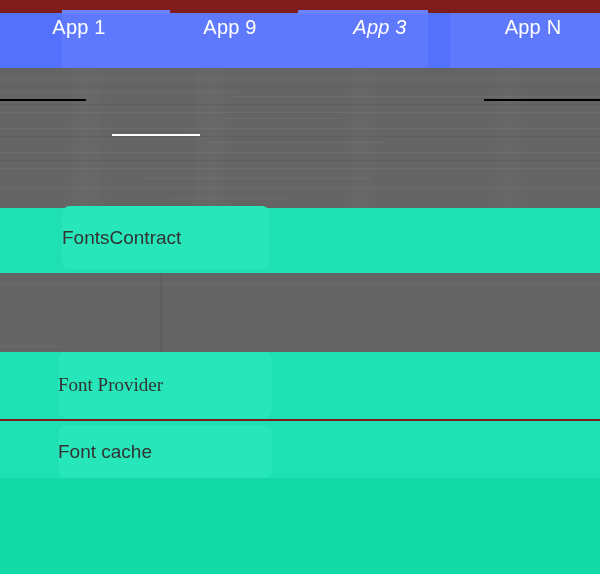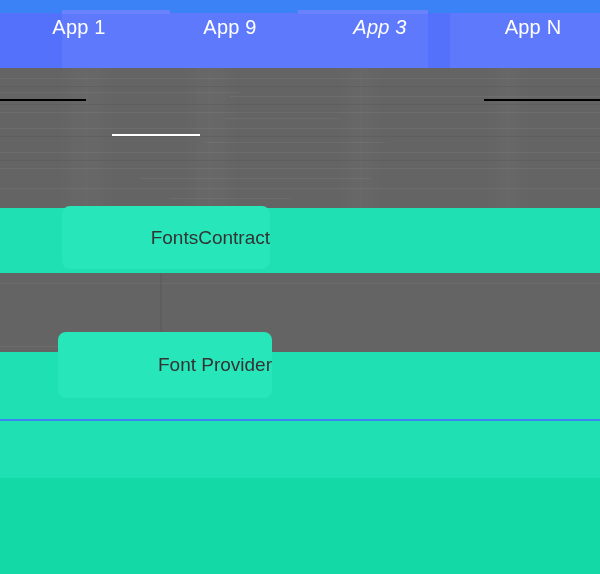--- a/index.html
+++ b/index.html
@@ -1,19 +1,19 @@
 <!DOCTYPE html>
 <html><head>
 <meta charset="utf-8">
 <style>
   html,body{margin:0;padding:0;background:#000;}
   body{width:600px;height:574px;overflow:hidden;
        font-family:"Liberation Sans","DejaVu Sans",sans-serif;}
 
-  #stage{position:relative;width:600px;height:574px;background:#3b82f6;overflow:hidden;}
+  #stage{position:relative;width:600px;height:574px;background:#7f1d1d;overflow:hidden;}
 
   
   .tabstrip{position:absolute;left:0;top:13px;width:600px;height:55px;
             background:#5471fb;}
   .tabstrip .tabcell{position:absolute;top:0;height:55px;
             background:#5e79fc;}
   .tablabel{position:absolute;top:0;height:55px;line-height:55px;
             color:#ffffff;font-size:20px;text-align:center;
             letter-spacing:.2px;}
   
@@ -36,24 +36,24 @@
 
   
   .greenband{position:absolute;left:0;width:600px;background:#1fe0b2;}
   .gb1{top:208px;height:65px;}
   .gb2{top:352px;height:67px;}
   .gb3{top:421px;height:57px;}
   .gb4{top:478px;height:96px;background:#13d9a6;}
 
   
   .node{position:absolute;background:#27e6ba;border-radius:8px;
-        display:flex;align-items:center;justify-content:flex-end;
+        display:flex;align-items:center;justify-content:flex-start;
         color:#333333;font-size:19px;}
   .node-contract{left:62px;top:206px;width:208px;height:63px;}
-  .node-provider{left:58px;top:332px;width:214px;height:66px;}
+  .node-provider{left:58px;top:352px;width:214px;height:66px;font-family:Liberation Serif, serif;}
   .node-cache{left:58px;top:425px;width:214px;height:53px;}
 </style>
 </head>
 <body>
 
 <div id="stage">
 
   <div class="greyband grey-a"></div>
 
   <div class="smudge" style="left:86px;top:68px;width:1px;height:150px;
@@ -111,16 +111,19 @@
   <div class="scan" style="left:0;top:283px;width:600px;"></div>
   <div class="scan-d" style="left:160px;top:273px;width:2px;height:79px;"></div>
   <div class="scan" style="left:0;top:346px;width:62px;"></div>
 
   <div class="greenband gb2"></div>
   <div class="node node-provider">
     <span>Font Provider</span>
   </div>
 
   <div class="greenband gb3"></div>
+  <div class="node node-cache">
+    <span>Font cache</span>
+  </div>
 
   <div class="greenband gb4"></div>
 
 </div>
 
 </body></html>

